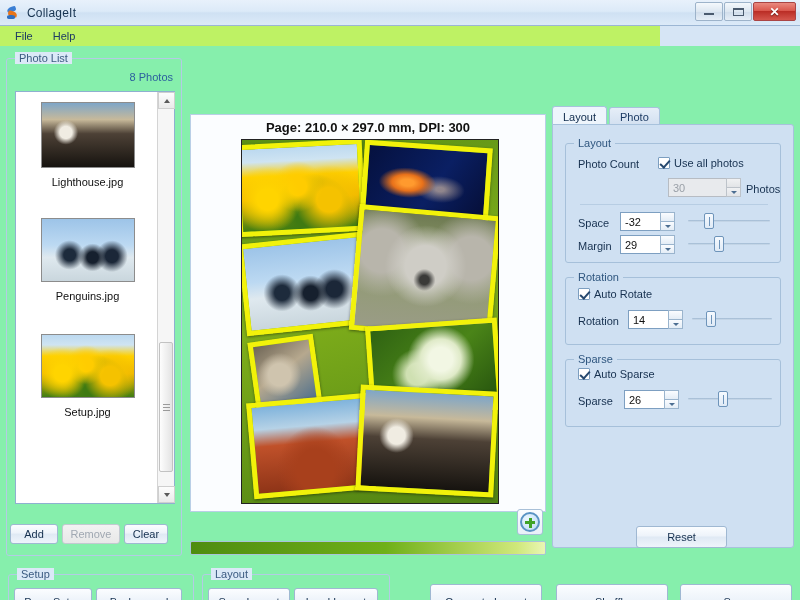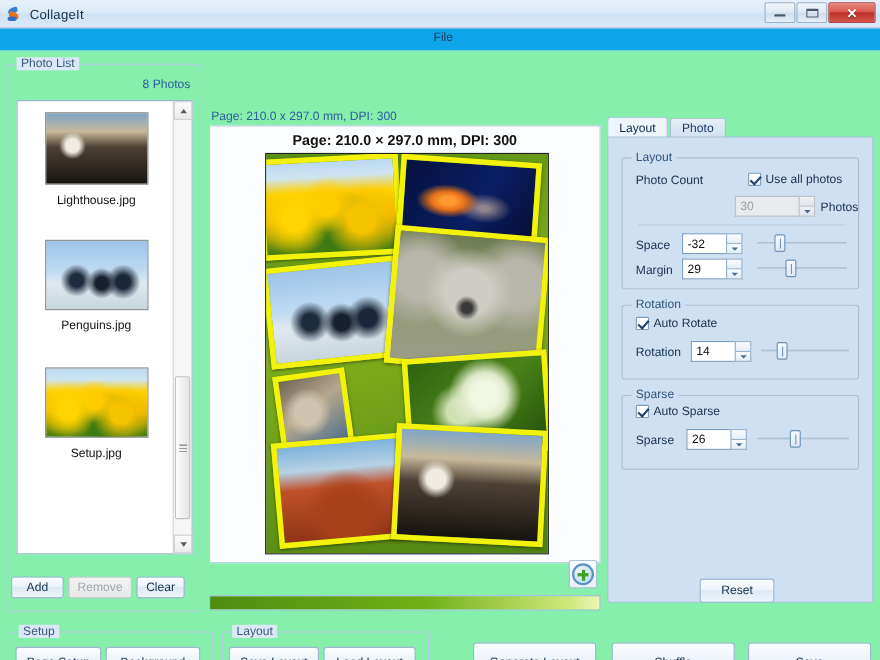--- a/index.html
+++ b/index.html
@@ -36,22 +36,22 @@
   .wbtn .glyph { width:11px; height:8px; border:1px solid #4a5a6e; }
   .wbtn.min .glyph { height:0; border:none; border-bottom:2px solid #4a5a6e; width:10px; margin-top:5px; }
   .wbtn.max .glyph { border-top-width:2px; }
   .wbtn.close {
     width:43px; border:1px solid #a44;
     background:linear-gradient(to bottom,#e9897f,#d9544a 48%,#bb2e26 50%,#d4564c);
     color:#fff; font-weight:bold; font-size:12px; text-shadow:0 1px 1px #6d1a15;
   }
 
   .menubar {
-    position:absolute; left:0; top:26px; width:800px; height:20px;
-    background:#0ea5e9; display:flex; align-items:center; padding-left:6px; gap:2px;flex-direction:column;
+    position:absolute; left:0; top:26px; width:660px; height:20px;
+    background:#bef264; display:flex; align-items:center; padding-left:6px; gap:2px;
   }
   .menu-item { padding:2px 9px; font-size:11px; color:#1c3a63; }
 
   .client {
     position:absolute; left:0; top:46px; width:800px; height:554px;
     background:#86efac;
   }
 
   
   .group { position:absolute; border:1px solid #b3cbe4; border-radius:3px; }
@@ -223,21 +223,21 @@
 
   .slider { position:absolute; height:16px; }
   .slider .track { position:absolute; left:0; right:0; top:7px; height:2px;
     background:linear-gradient(to bottom,#9db7d1,#cfdeed); border-radius:1px; }
   .slider .thumb { position:absolute; top:0; width:10px; height:16px;
     background:linear-gradient(to bottom,#f6faff,#dfeaf6); border:1px solid #6e94ba; border-radius:2px; }
   .slider .thumb::after { content:""; position:absolute; left:4px; top:3px; width:1px; height:9px; background:#6e94ba; }
 
   .hsep { position:absolute; height:1px; background:#b7cde3; }
 
-  #btn-reset { position:absolute; left:636px; top:480px; width:68px; height:22px; }
+  #btn-reset { position:absolute; left:636px; top:480px; width:91px; height:22px; }
 
   
   #grp-setup  { position:absolute; left:8px;  top:528px; width:186px; height:46px;
                 border:1px solid #b3cbe4; border-radius:3px; }
   #grp-botlay { position:absolute; left:202px; top:528px; width:188px; height:46px;
                 border:1px solid #b3cbe4; border-radius:3px; }
   #grp-setup > .legend, #grp-botlay > .legend {
     position:absolute; top:-7px; left:8px; padding:0 4px; background:#dbe9f7;
     font-size:11px; color:#3a5a80; }
 
@@ -316,21 +316,20 @@
               <span class="arrow-d"></span>
             </div>
         </div>
       </div>
     </div>
 
     <div class="btn" id="btn-add">Add</div>
     <div class="btn disabled" id="btn-remove">Remove</div>
     <div class="btn" id="btn-clear">Clear</div>
 
-    <div id="page-info">Page: 210.0 x 297.0 mm, DPI: 300</div>
 
     <div id="preview-panel">
       <div id="preview-title">Page: 210.0 × 297.0 mm, DPI: 300</div>
 
       <div id="collage">
         <div class="pic art-tulips" style="left:-6px;  top:2px;   width:128px; height:92px;  transform:rotate(-3deg);"></div>
         <div class="pic art-jelly" style="left:120px; top:4px;   width:128px; height:86px;  transform:rotate(4deg);"></div>
         <div class="pic art-penguins" style="left:0px;   top:98px;  width:124px; height:92px;  transform:rotate(-6deg);"></div>
         <div class="pic art-koala" style="left:112px; top:70px;  width:142px; height:126px; transform:rotate(5deg);"></div>
         <div class="pic art-flower" style="left:126px; top:182px; width:132px; height:92px;  transform:rotate(-4deg);"></div>
@@ -354,21 +353,21 @@
         <div class="tab">Photo</div>
       </div>
 
       <div class="tabpage">
 
         <div class="panel-group" id="grp-layout">
           <span class="legend">Layout</span>
 
           <span class="lbl" style="left:12px; top:14px;">Photo Count</span>
 
-          <div class="chk" style="left:114px; top:13px;">
+          <div class="chk" style="left:92px; top:13px;">
             <span class="chkbox checked"></span>
             <span>Use all photos</span>
           </div>
 
           <div class="spin disabled" style="left:102px; top:34px;">
             <input type="text" style="width: 58px;" readonly="" value="30">
             <div class="spin-btns">
               <div class="spin-btn">
                   <span class="sa-u"></span>
                 </div>

